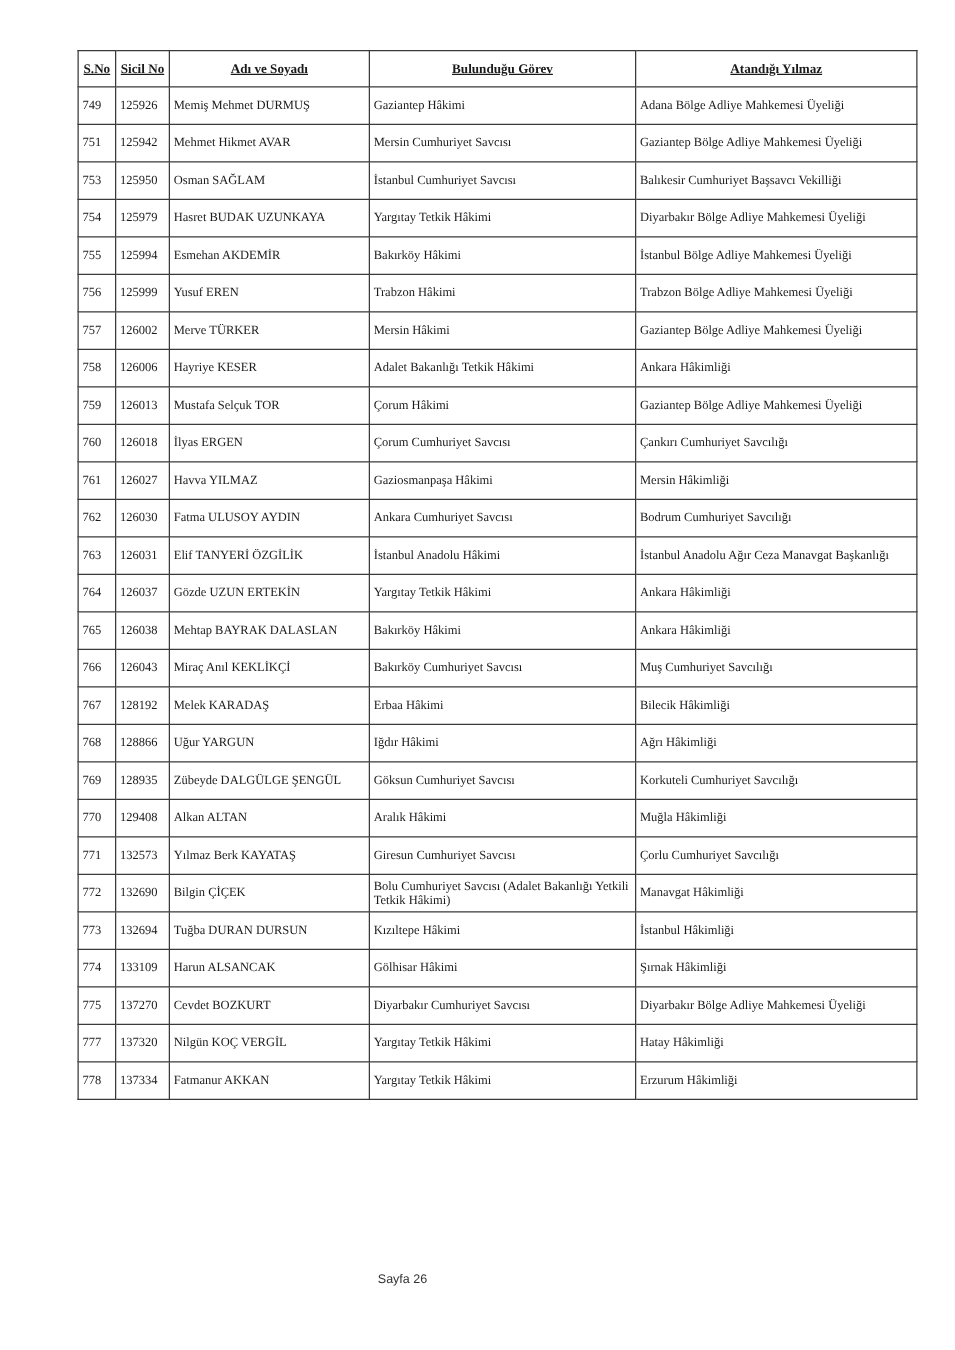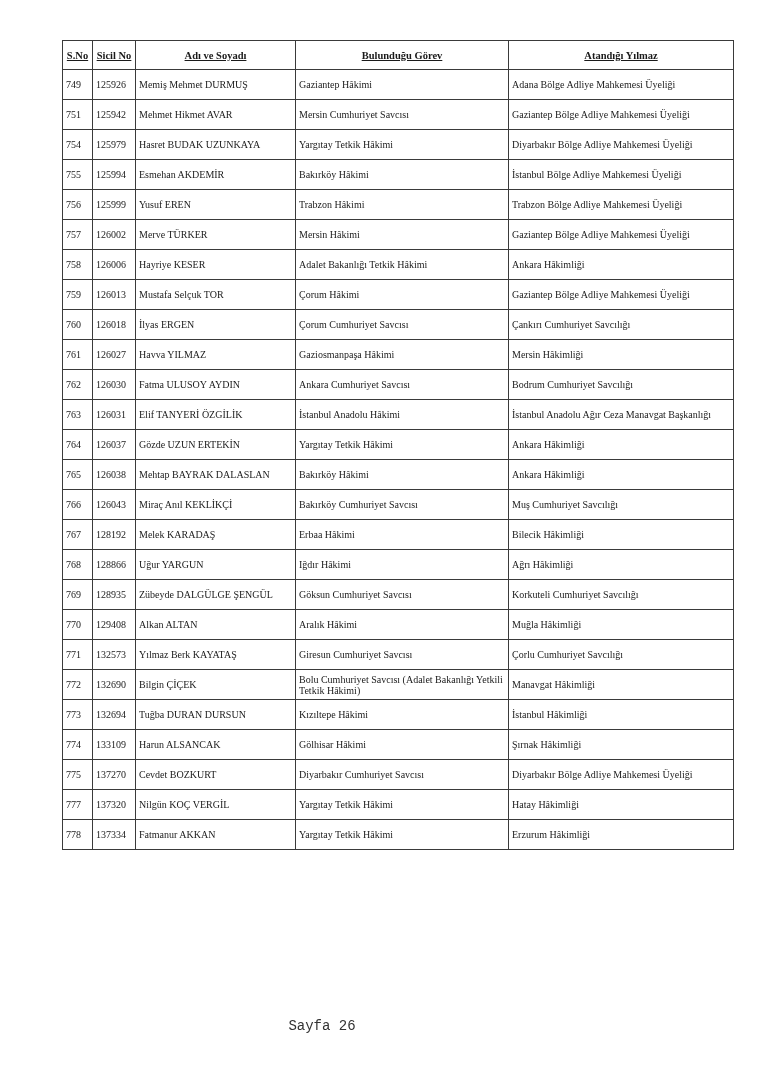--- a/index.html
+++ b/index.html
@@ -9,21 +9,21 @@
       width: 671px; border-collapse: collapse; table-layout: fixed;
       font-size: 10px;
     }
     table.list th, table.list td {
       border: 1px solid #3a3a3a; padding: 0 3px; height: 29px;
       vertical-align: middle; line-height: 11px; overflow: hidden;
     }
     table.list th { text-align: center; font-weight: bold; text-decoration: underline; font-size: 10.5px; height: 28px; }
     table.list td.sno { text-align: left; padding-right: 4px; }
     col.c1 { width: 30px; } col.c2 { width: 43px; } col.c3 { width: 160px; } col.c4 { width: 213px; } col.c5 { width: 225px; }
-    .footer { position: absolute; top: 1018px; left: 0; width: 644px; text-align: center; font-family: Liberation Mono, monospace; font-size: 14px; color: #333; }
+    .footer { position: absolute; top: 1018px; left: 0; width: 644px; text-align: center; font-family: Liberation Sans, sans-serif; font-size: 10px; color: #333; }
   </style>
 </head>
 <body>
 
 <table class="list">
   <colgroup>
       <col class="c1">
       <col class="c2">
       <col class="c3">
       <col class="c4">
@@ -47,20 +47,27 @@
         <td>Adana Bölge Adliye Mahkemesi Üyeliği</td>
       </tr>
       <tr>
         <td class="sno">751</td>
         <td>125942</td>
         <td>Mehmet Hikmet AVAR</td>
         <td>Mersin Cumhuriyet Savcısı</td>
         <td>Gaziantep Bölge Adliye Mahkemesi Üyeliği</td>
       </tr>
       <tr>
+        <td class="sno">753</td>
+        <td>125950</td>
+        <td>Osman SAĞLAM</td>
+        <td>İstanbul Cumhuriyet Savcısı</td>
+        <td>Balıkesir Cumhuriyet Başsavcı Vekilliği</td>
+      </tr>
+      <tr>
         <td class="sno">754</td>
         <td>125979</td>
         <td>Hasret BUDAK UZUNKAYA</td>
         <td>Yargıtay Tetkik Hâkimi</td>
         <td>Diyarbakır Bölge Adliye Mahkemesi Üyeliği</td>
       </tr>
       <tr>
         <td class="sno">755</td>
         <td>125994</td>
         <td>Esmehan AKDEMİR</td>

